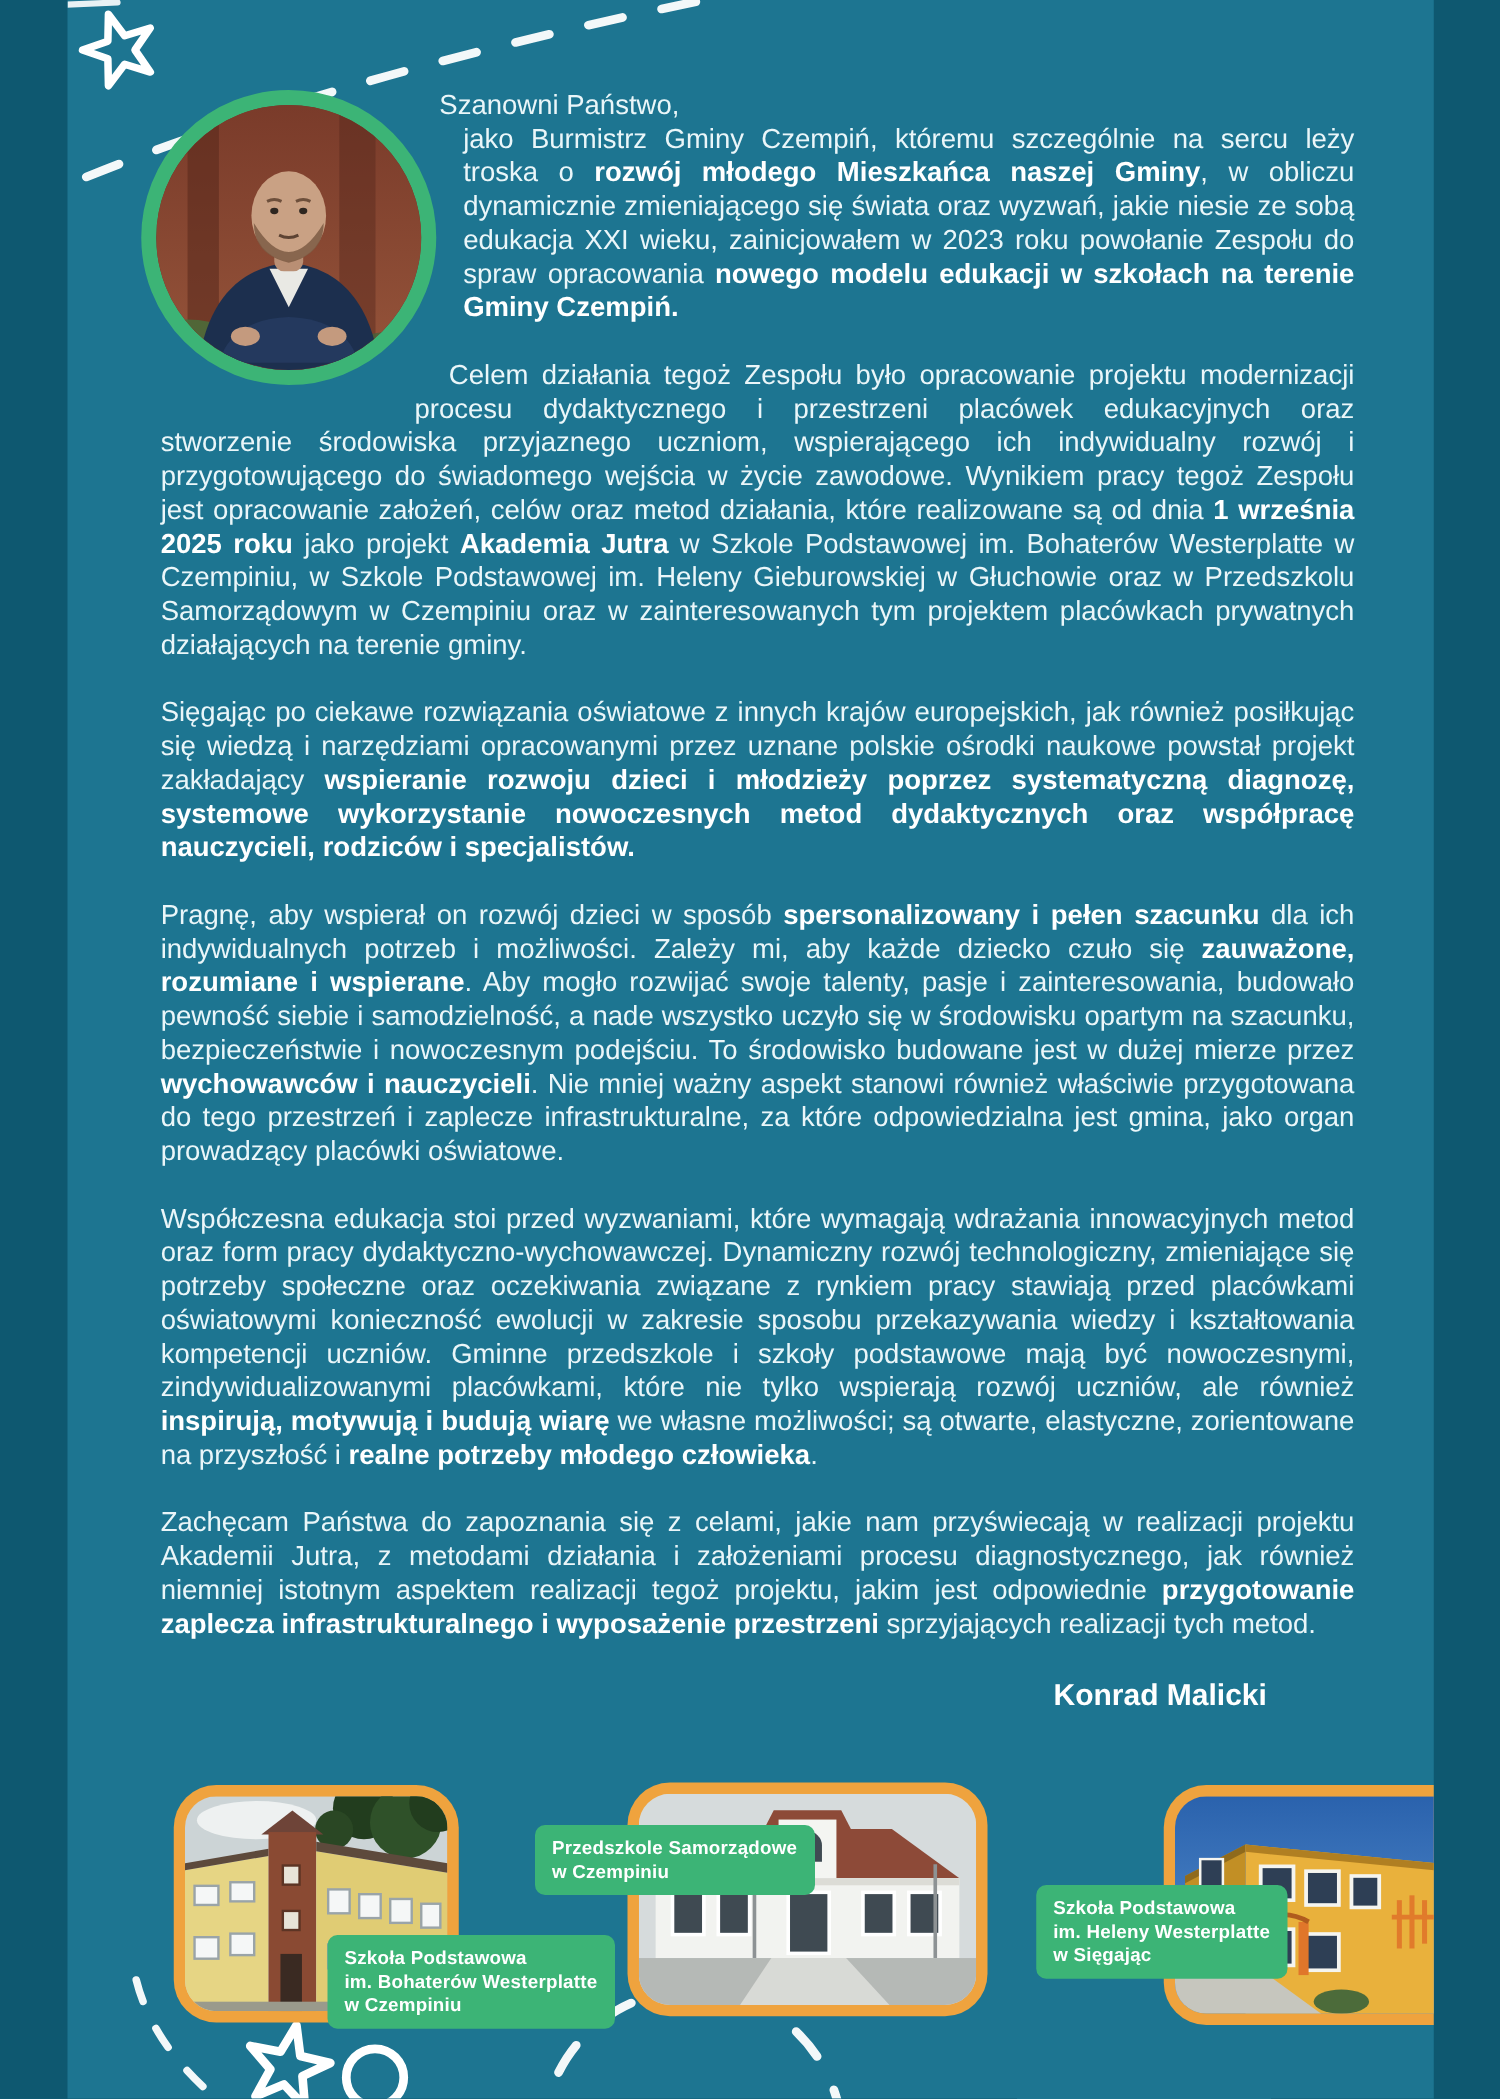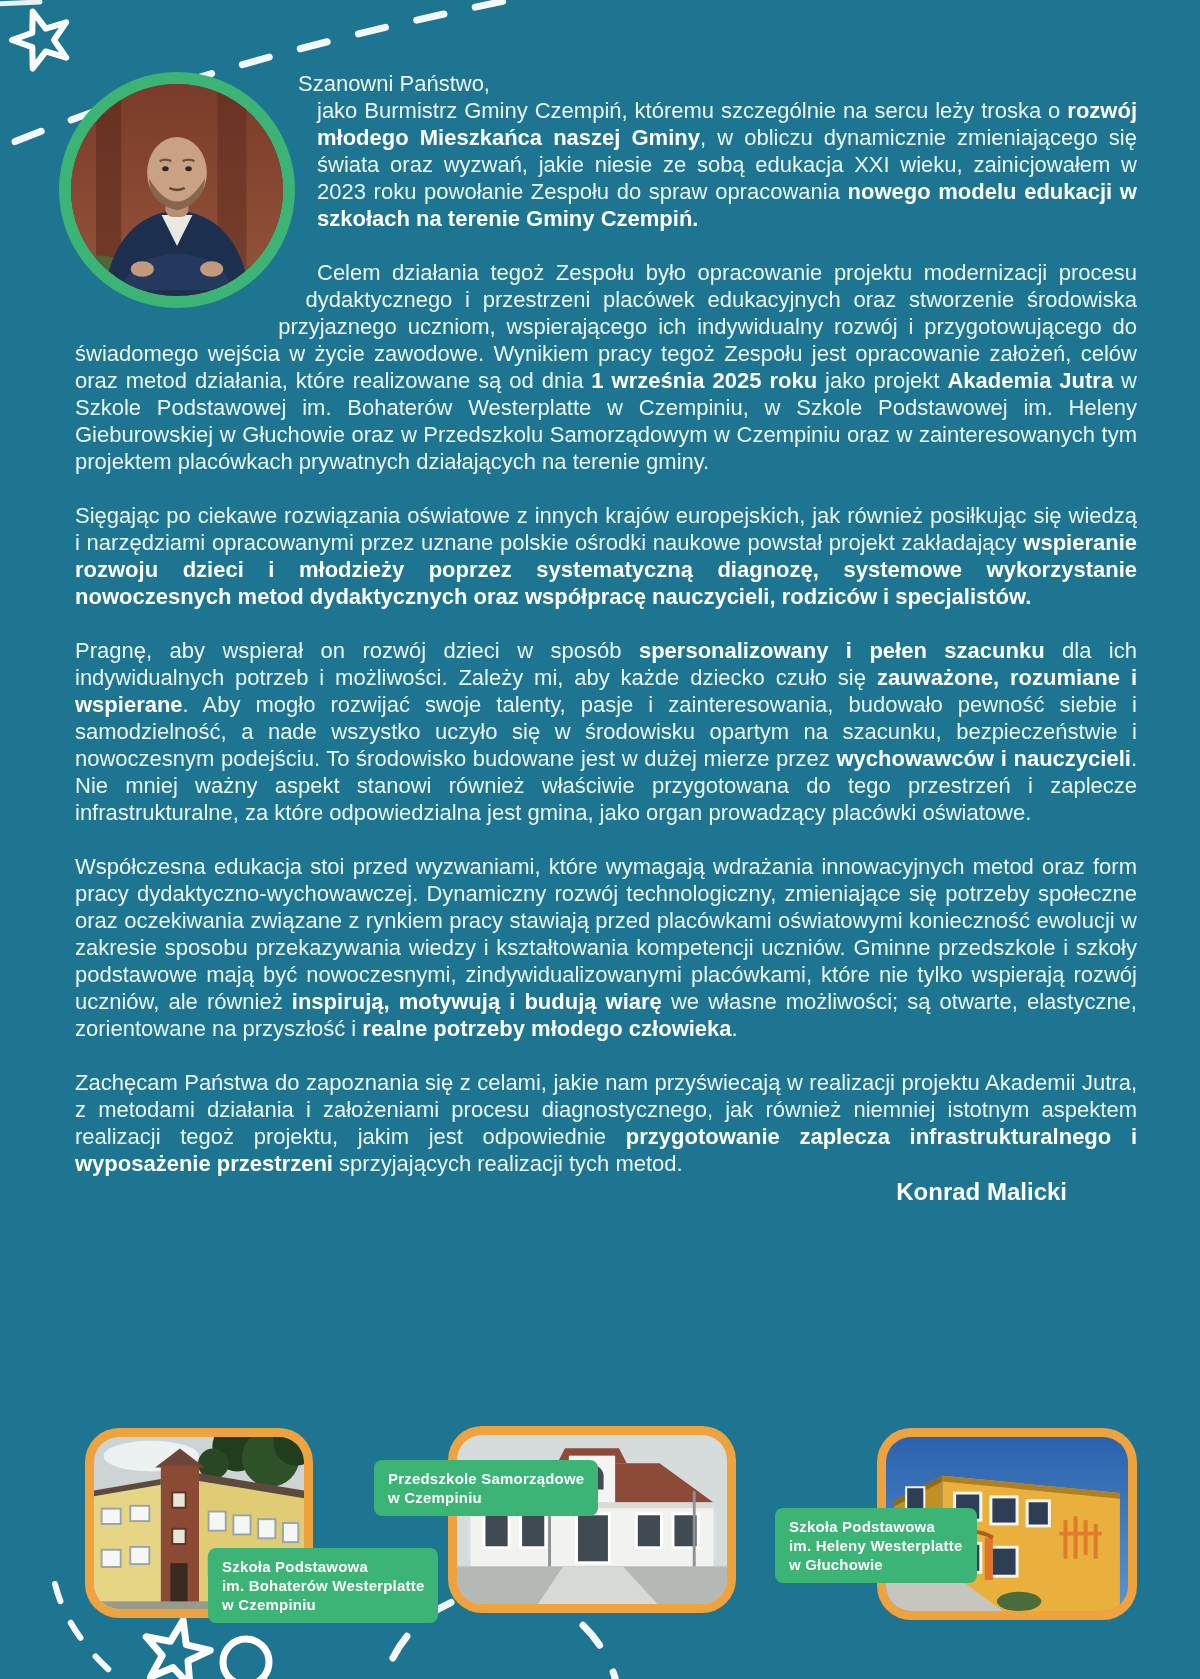--- a/index.html
+++ b/index.html
@@ -1,18 +1,18 @@
 <!DOCTYPE html>
 <html lang="pl"><head>
 <meta charset="utf-8">
 <style>
   html,body{margin:0;padding:0;background:#0e5870;}
   .page{
     position:relative;
-    width:1200px;height:1679px;
+    width:1093px;height:1679px;
     margin:0 auto;
     background:#1d7591;
     overflow:hidden;
     font-family:"Liberation Sans", sans-serif;
     color:#eaf6f9;
   }
   
   .decor{position:absolute;inset:0;width:1200px;height:1679px;z-index:1;pointer-events:none;}
 
   
@@ -23,21 +23,21 @@
     float:left;width:236px;height:236px;border-radius:50%;
     margin:2px 22px 14px -4px;
     shape-outside:circle(50% at 50% 50%);shape-margin:20px;
     border:12px solid #3cb476;box-sizing:border-box;
     overflow:hidden;background:#6e3526;
   }
   .portrait-wrap svg{display:block;width:100%;height:100%;}
   .greeting{margin:0;font-size:22px;line-height:27px;}
   .para{margin:27px 0 0 12px;font-size:22px;line-height:27px;text-align:justify;}
   .para .b,.greeting .b{font-weight:bold;color:#ffffff;}
-  .signature{text-align:right;padding-right:70px;line-height:30px;}
+  .signature{margin-top:30px;text-align:right;padding-right:70px;line-height:30px;}
   .sig-name{font-weight:bold;font-size:24px;color:#ffffff;}
   .sig-title{font-size:23px;}
 
   
   .photo-frame{
     position:absolute;z-index:2;background:#efa33e;border-radius:34px;padding:9px;box-sizing:border-box;
   }
   .photo-inner{width:100%;height:100%;border-radius:25px;overflow:hidden;}
   .photo-inner svg{display:block;width:100%;height:100%;}
   .f1{left:85px;top:1428px;width:228px;height:190px;}
@@ -243,16 +243,16 @@
     <div>im. Bohaterów Westerplatte</div>
     <div>w Czempiniu</div>
   </div>
   <div class="chip chip2">
     <div>Przedszkole Samorządowe</div>
     <div>w Czempiniu</div>
   </div>
   <div class="chip chip3">
     <div>Szkoła Podstawowa</div>
     <div>im. Heleny Westerplatte</div>
-    <div>w Głuchowie</div>
+    <div>w Sięgając</div>
   </div>
 
 </div>
 
 </body></html>

